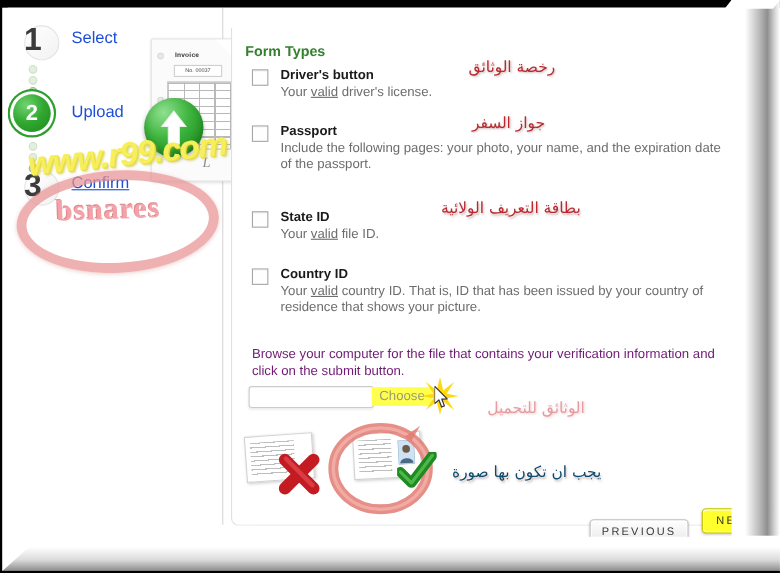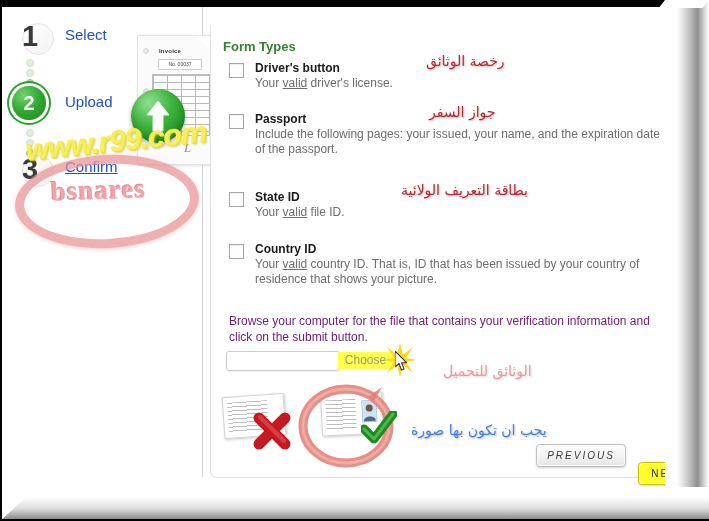--- a/index.html
+++ b/index.html
@@ -239,21 +239,21 @@
   .ar {
     position: absolute;
     font-family: "DejaVu Sans", sans-serif;
     font-size: 14px;
     color: #b8292f;
     direction: rtl;
     white-space: nowrap;
     text-shadow: 1px 1px 2px rgba(160,120,120,.55);
   }
   .ar.pink { color: #e79aa0; text-shadow: 1px 1px 2px rgba(210,170,170,.5); }
-  .ar.pink2 { color: #3b82f6; }
+  .ar.pink2 { color: #0c4a6e; }
 
   .browse-text {
     position: absolute; left: 18px; top: 288px;
     width: 440px;
     font-size: 12px; color: #701a75;
     line-height: 16px;
   }
   .file-input {
     position: absolute; left: 15px; top: 326px;
     width: 112px; height: 18px;
@@ -388,21 +388,21 @@
       <div class="opt" style="top:36px;">
         <div class="cb"></div>
         <div class="opt-name">Driver's button</div>
         <div class="opt-desc"><span>Your </span><u>valid</u><span> driver's license.</span></div>
       </div>
       <div class="ar" style="left:215px; top:28px;">رخصة الوثائق</div>
 
       <div class="opt" style="top:87px;">
         <div class="cb"></div>
         <div class="opt-name">Passport</div>
-        <div class="opt-desc">Include the following pages: your issued, your name, and the expiration date of the passport.</div>
+        <div class="opt-desc">Include the following pages: your photo, your name, and the expiration date of the passport.</div>
       </div>
       <div class="ar" style="left:218px; top:79px;">جواز السفر</div>
 
       <div class="opt" style="top:165px;">
         <div class="cb"></div>
         <div class="opt-name">State ID</div>
         <div class="opt-desc"><span>Your </span><u>valid</u><span> file ID.</span></div>
       </div>
       <div class="ar" style="left:190px; top:157px;">بطاقة التعريف الولائية</div>
 
@@ -462,18 +462,18 @@
       </div>
       <div class="green-check" style="left:150px; top:386px;">
         <svg width="36" height="34" viewBox="0 0 36 34">
           <polyline points="3,18 13,28 32,3" fill="none" stroke="#1f8a1f" stroke-width="9" stroke-linecap="round" stroke-linejoin="round"></polyline>
           <polyline points="3,18 13,28 32,3" fill="none" stroke="#4cb84c" stroke-width="3" stroke-linecap="round" stroke-linejoin="round"></polyline>
         </svg>
       </div>
 
       <div class="ar pink2" style="left:200px; top:397px;">يجب ان تكون بها صورة</div>
 
-      <div class="nav-btn" style="left:325px; top:419px; width:88px;font-style:italic;">PREVIOUS</div>
+      <div class="nav-btn" style="left:325px; top:447px; width:88px;">PREVIOUS</div>
       <div class="nav-btn next" style="left:427px; top:437px; width:59px;">NEXT</div>
     </div>
 
   </div>
 </div>
 
 </body></html>

